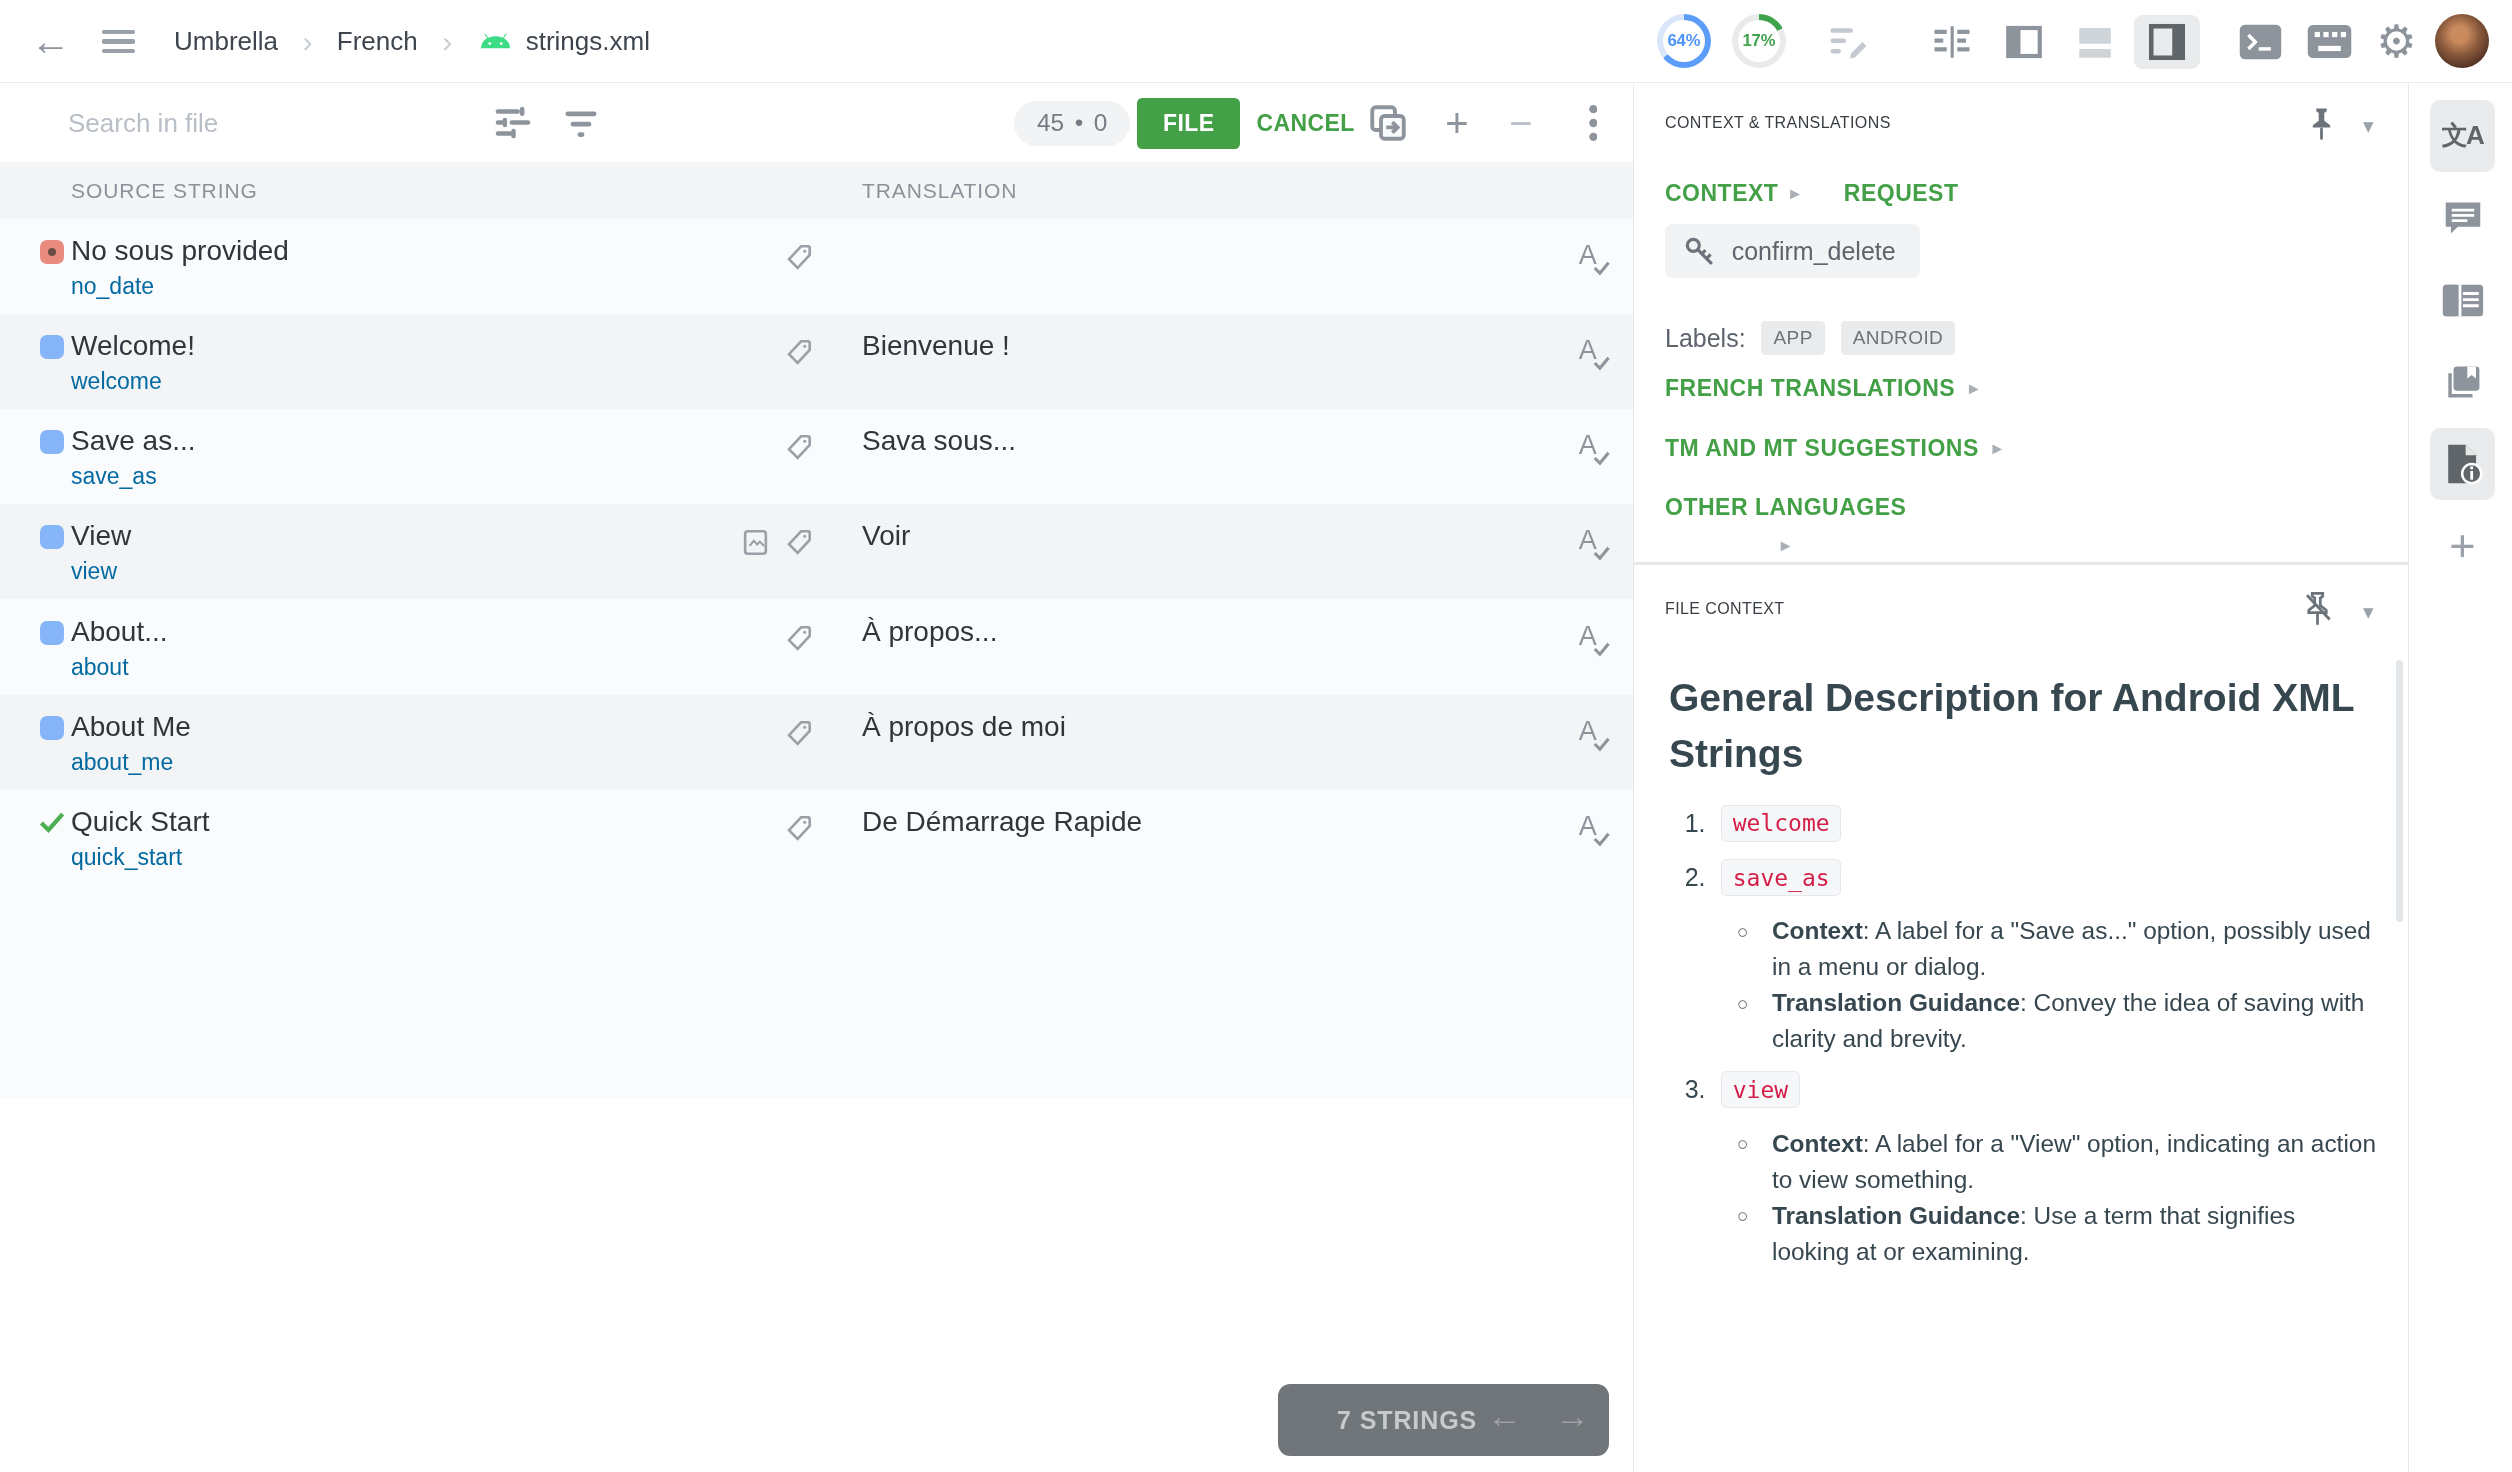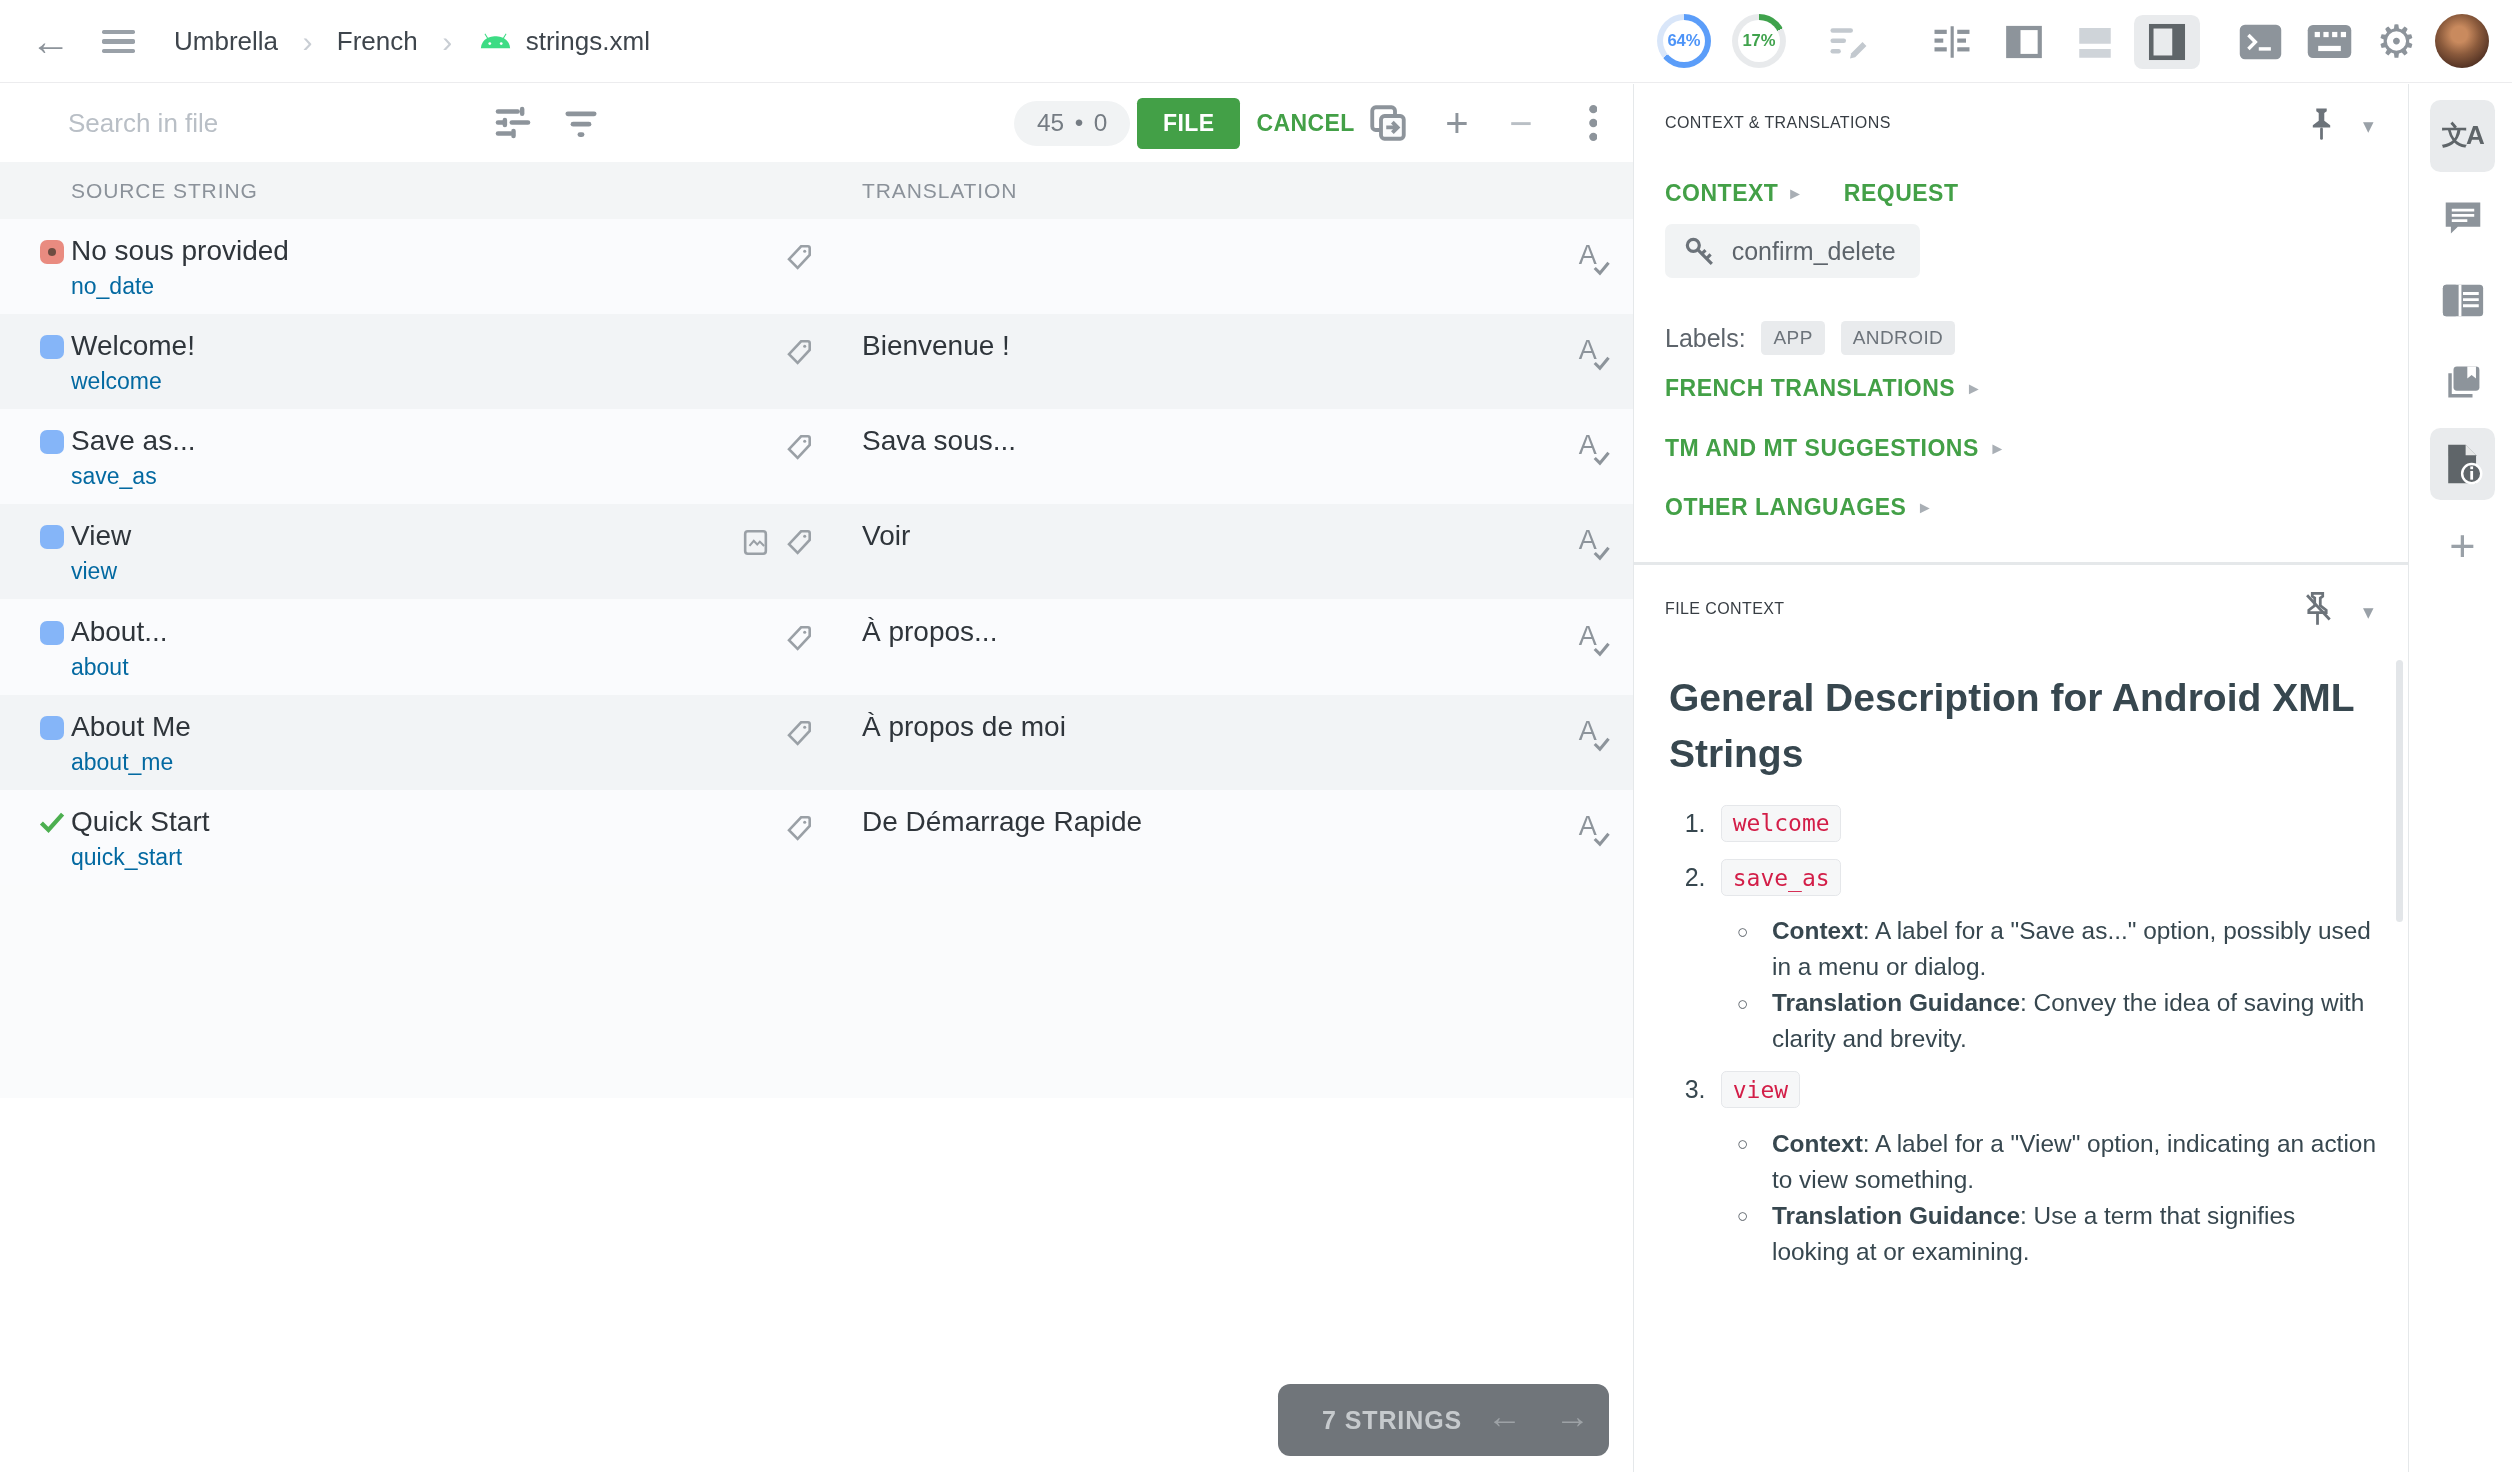--- a/index.html
+++ b/index.html
@@ -70,21 +70,21 @@
     border-radius:50%; background:#6d4c41; }
   .row .tag-ic { position:absolute; left:783px; top:23px; }
   .row .shot-ic { position:absolute; left:740px; top:23px; }
   .row .trn { position:absolute; left:862px; top:15.7px; font-size:28px; color:#2f353b; }
   .row .spell { position:absolute; left:1577px; top:19px; width:38px; height:44px; color:#8d949b; }
   .spell .a { font-size:27px; font-weight:500; position:absolute; left:1.7px; top:1.7px; }
   .spell svg { position:absolute; left:15.7px; top:23px; }
 
   #strings-pill { position:absolute; left:1278px; top:1300px; width:331px; height:72px;
     background:rgba(92,98,104,0.88); border-radius:12.2px; color:#c6cacd; display:flex; align-items:center; }
-  #strings-pill .lbl { font-size:25px; font-weight:bold; letter-spacing:0.9px; margin-left:44px; }
+  #strings-pill .lbl { font-size:25px; font-weight:bold; letter-spacing:0.9px; margin-left:59px; }
   #strings-pill .nav { position:absolute; font-size:35px; color:#9da2a6; cursor:pointer; }
   #pager-prev { left:209px; top:12.2px; }
   #pager-next { left:277px; top:12.2px; }
 
   
   #panel { position:absolute; left:1633px; top:84px; width:775px; height:1389px; background:#fff;
     border-left:1.7px solid #e5e8ea; }
   .panel-title { font-size:16px; color:#373d43; letter-spacing:0.4px; }
   #ctx-head { position:absolute; left:31px; top:30px; }
   #pin-btn { position:absolute; left:670px; top:21px; cursor:pointer; }
@@ -94,21 +94,21 @@
     display:flex; align-items:center; gap:12.2px; }
   .tri { color:#a9afb5; font-size:17.4px; }
   #key-chip { position:absolute; left:31px; top:140px; height:54px; padding:0 24.4px 0 15.7px; background:#f1f3f4;
     border-radius:7px; display:flex; align-items:center; gap:14px; font-size:25px; color:#5d646b; cursor:pointer; }
   #labels-row { position:absolute; left:31px; top:237px; display:flex; align-items:center; gap:15.7px;
     font-size:25px; color:#5d646b; }
   .label-chip { background:#e9ebed; border-radius:4.4px; padding:6.1px 12.2px; font-size:19px; color:#6c737a;
     letter-spacing:0.4px; }
   .sec-link { position:absolute; left:31px; font-size:23px; font-weight:bold; color:#43a047;
     letter-spacing:0.5px; cursor:pointer; display:flex; align-items:center; gap:14px; }
-  #sec-french { top:291px; } #sec-tm { top:351px; } #sec-other { top:410px; }
+  #sec-french { top:291px; } #sec-tm { top:351px; } #sec-other { top:410px;flex-direction:column; }
   #panel-divider { position:absolute; left:0; top:478px; width:775px; height:2.6px; background:#e5e8ea; }
 
   #fc-head { position:absolute; left:31px; top:516px; }
   #unpin-btn { position:absolute; left:666px; top:506px; cursor:pointer; }
   #fc-collapse { position:absolute; left:729px; top:516px; color:#9aa1a8; font-size:21px; cursor:pointer; }
   #fc-scrollbar { position:absolute; left:762px; top:576px; width:7px; height:262px; background:#e3e6e9; border-radius:3.5px; }
 
   #fc-body { position:absolute; left:35px; top:586px; width:707px; height:803px; overflow:hidden;
     color:#37474f; }
   #fc-body h1 { font-size:39px; line-height:56px; font-weight:bold; color:#37474f; margin-bottom:23px; }

